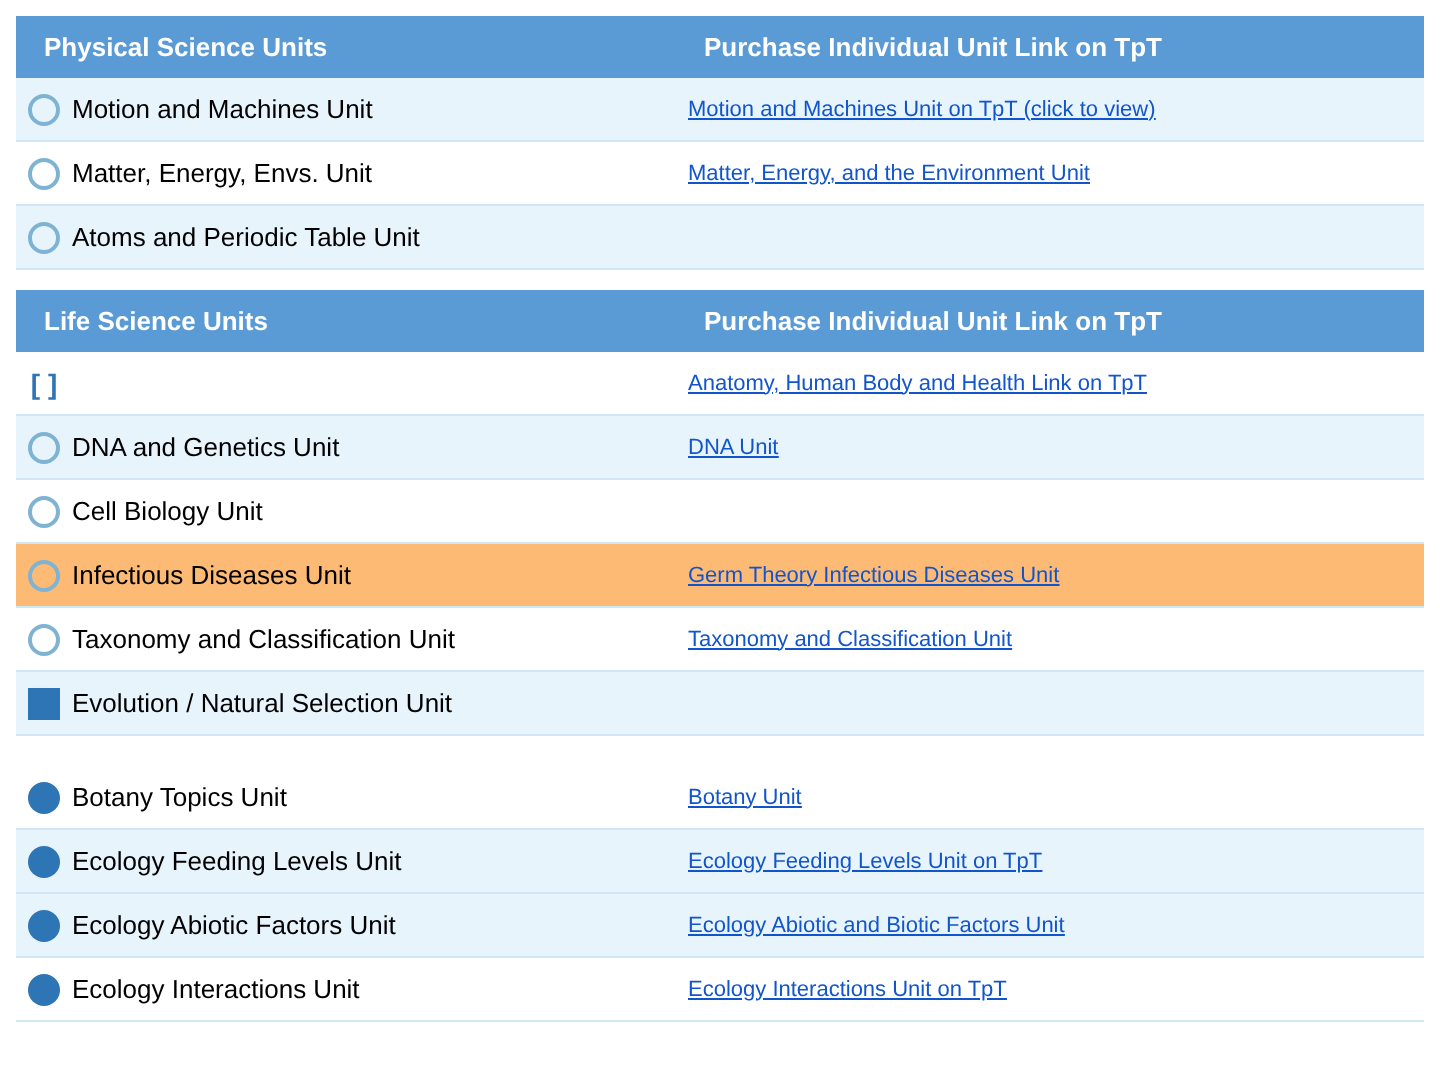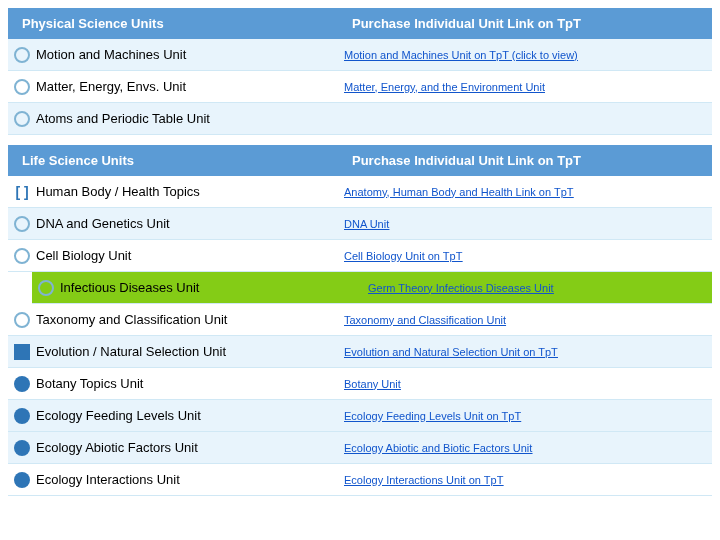--- a/index.html
+++ b/index.html
@@ -157,45 +157,41 @@
 
   <div>
     <div class="section-header">
       <div class="section-header-left">Life Science Units</div>
       <div class="section-header-right">Purchase Individual Unit Link on TpT</div>
     </div>
     <div id="life-rows">
         <div class="unit-row" style="background: rgb(255, 255, 255);">
           <div class="unit-name-cell">
             <span class="icon-bracket">[ ]</span>
-            <span>Human Body / Health Topics</span>
           </div>
           <div class="unit-link-cell">
             <span class="link-text">Anatomy, Human Body and Health Link on TpT</span>
           </div>
         </div>
         <div class="unit-row" style="background: rgb(232, 244, 252);">
           <div class="unit-name-cell">
             <span class="icon-circle-outline"></span>
             <span>DNA and Genetics Unit</span>
           </div>
           <div class="unit-link-cell">
             <span class="link-text">DNA Unit</span>
           </div>
         </div>
         <div class="unit-row" style="background: rgb(255, 255, 255);">
           <div class="unit-name-cell">
             <span class="icon-circle-outline"></span>
             <span>Cell Biology Unit</span>
           </div>
-          <div class="unit-link-cell">
-            <span class="link-text">Cell Biology Unit on TpT</span>
-          </div>
-        </div>
-        <div class="unit-row" style="background: #84cc16; margin-left: 24px;">
+        </div>
+        <div class="unit-row" style="background: #fdba74;">
           <div class="unit-name-cell">
             <span class="icon-circle-outline"></span>
             <span>Infectious Diseases Unit</span>
           </div>
           <div class="unit-link-cell">
             <span class="link-text">Germ Theory Infectious Diseases Unit</span>
           </div>
         </div>
         <div class="unit-row" style="background: rgb(255, 255, 255);">
           <div class="unit-name-cell">
@@ -204,25 +200,22 @@
           </div>
           <div class="unit-link-cell">
             <span class="link-text">Taxonomy and Classification Unit</span>
           </div>
         </div>
         <div class="unit-row" style="background: rgb(232, 244, 252);">
           <div class="unit-name-cell">
             <span class="icon-square"></span>
             <span>Evolution / Natural Selection Unit</span>
           </div>
-          <div class="unit-link-cell">
-            <span class="link-text">Evolution and Natural Selection Unit on TpT</span>
-          </div>
-        </div>
-        <div class="unit-row" style="background: rgb(255, 255, 255);">
+        </div>
+        <div class="unit-row" style="background: rgb(255, 255, 255); margin-top: 15px;">
           <div class="unit-name-cell">
             <span class="icon-circle"></span>
             <span>Botany Topics Unit</span>
           </div>
           <div class="unit-link-cell">
             <span class="link-text">Botany Unit</span>
           </div>
         </div>
         <div class="unit-row" style="background: rgb(232, 244, 252);">
           <div class="unit-name-cell">

